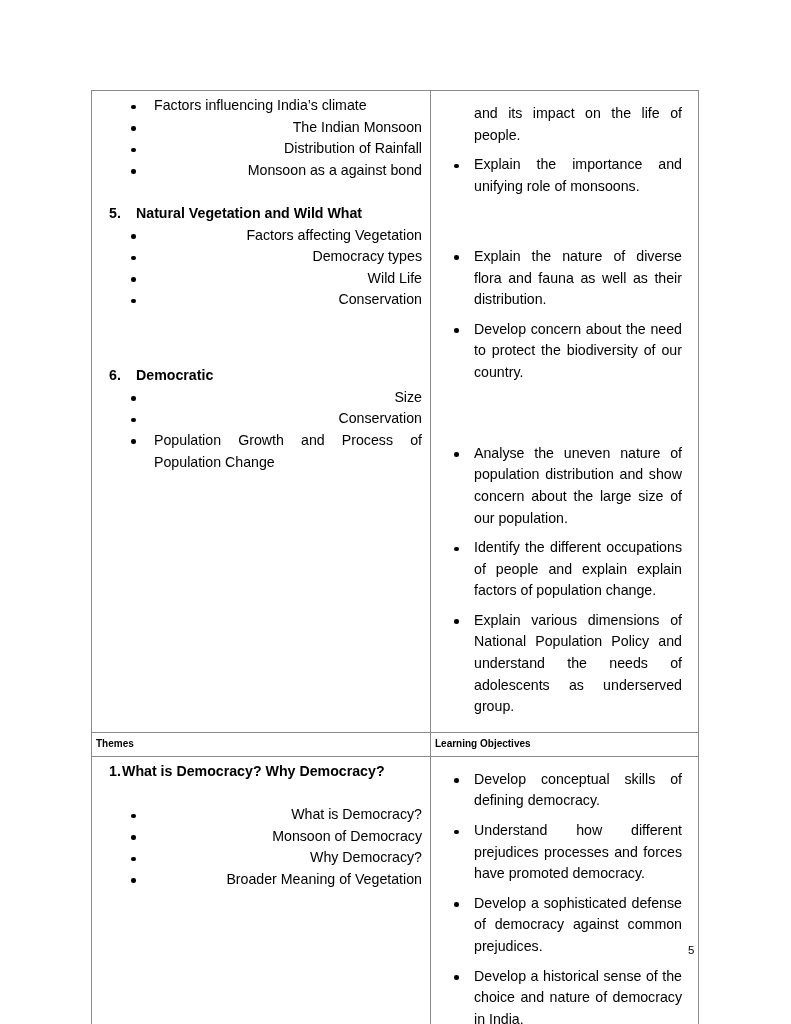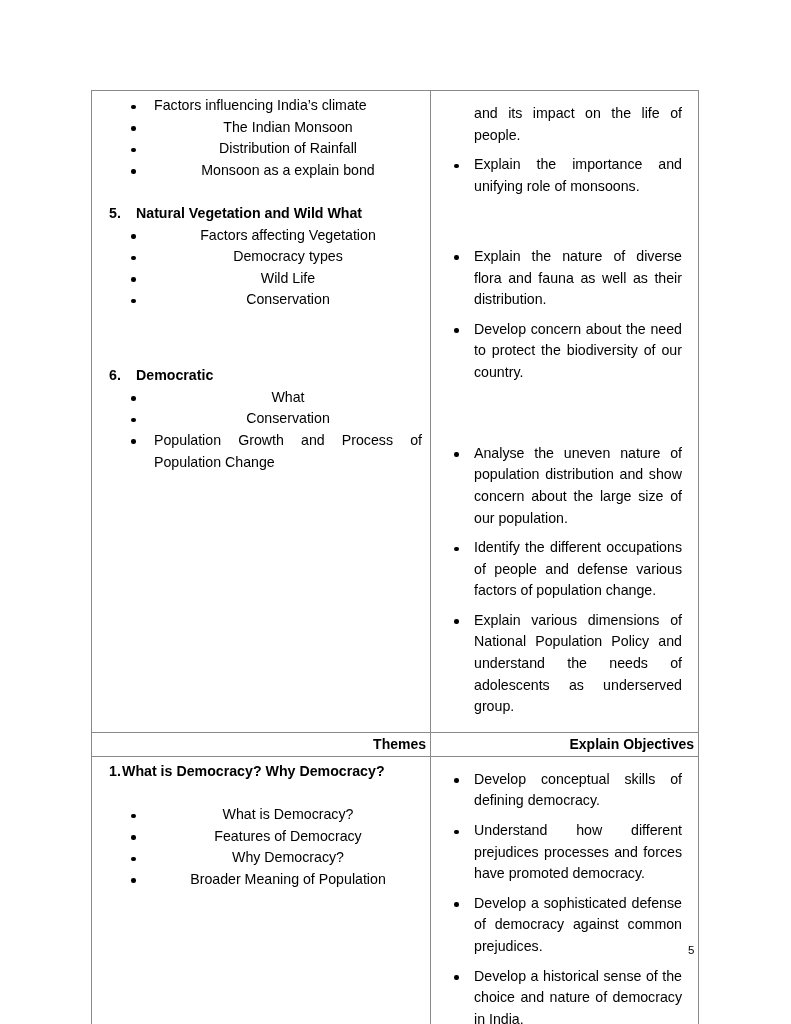--- a/index.html
+++ b/index.html
@@ -78,21 +78,21 @@
   ul.bullets > li::before {
     content: "";
     position: absolute;
     left: 31px;
     top: 9.5px;
     width: 4.5px;
     height: 4.5px;
     border-radius: 50%;
     background: #000;
   }
-  ul.bullets > li.nojustify { text-align: center; }
+  ul.bullets > li.nojustify { text-align: right; }
 
   
   ul.obj {
     list-style: none;
     margin: 0;
     padding: 0;
   }
   ul.obj > li {
     position: relative;
     padding-left: 27px;
@@ -122,23 +122,23 @@
     font-size: 14.6px;
     line-height: 20px;
     padding: 1px 6px 2px 8px;
     display: flex;
     justify-content: space-between;
     align-items: baseline;
     white-space: nowrap;
   }
   .col-head {
     font-weight: bold;
-    font-size: 14px;
+    font-size: 10px;
     line-height: 20px;
-    text-align: right;
+    text-align: left;
     padding: 1px 4px 2px 4px;
   }
 
   .page-number {
     position: absolute;
     left: 688px;
     top: 943px;
     font-size: 11.5px;
     line-height: 14px;
     color: #000;
@@ -157,21 +157,21 @@
     <tbody>
 
       <tr>
         <td>
           <div class="cell-inner">
 
             <ul class="bullets">
               <li class="nojustify" style="text-align:justify">Factors influencing India’s climate</li>
               <li class="nojustify">The Indian Monsoon</li>
               <li class="nojustify">Distribution of Rainfall</li>
-              <li class="nojustify">Monsoon as a explain bond</li>
+              <li class="nojustify">Monsoon as a against bond</li>
             </ul>
 
             <div class="spacer-line"></div>
 
             <div class="theme-head">
               <span class="theme-num wide">5.</span>
               <span>Natural Vegetation and Wild What</span>
             </div>
             <ul class="bullets">
               <li class="nojustify">Factors affecting Vegetation</li>
@@ -182,21 +182,21 @@
 
             <div class="spacer-line"></div>
             <div class="spacer-line"></div>
             <div class="spacer-half"></div>
 
             <div class="theme-head">
               <span class="theme-num wide">6.</span>
               <span>Democratic</span>
             </div>
             <ul class="bullets">
-              <li class="nojustify">What</li>
+              <li class="nojustify">Size</li>
               <li class="nojustify">Conservation</li>
               <li>Population Growth and Process of Population Change</li>
             </ul>
 
             <div style="height:158px"></div>
           </div>
         </td>
 
         <td>
           <div class="cell-inner">
@@ -212,52 +212,52 @@
             <ul class="obj">
               <li>Explain the nature of diverse flora and fauna as well as their distribution.</li>
               <li>Develop concern about the need to protect the biodiversity of our country.</li>
             </ul>
 
             <div class="spacer-line"></div>
             <div class="spacer-line"></div>
 
             <ul class="obj">
               <li>Analyse the uneven nature of population distribution and show concern about the large size of our population.</li>
-              <li>Identify the different occupations of people and defense various factors of population change.</li>
+              <li>Identify the different occupations of people and explain explain factors of population change.</li>
               <li>Explain various dimensions of National Population Policy and understand the needs of adolescents as underserved group.</li>
             </ul>
           </div>
         </td>
       </tr>
 
 
       <tr>
         <td>
           <div class="col-head">Themes</div>
         </td>
         <td>
-          <div class="col-head">Explain Objectives</div>
+          <div class="col-head">Learning Objectives</div>
         </td>
       </tr>
 
       <tr>
         <td>
           <div class="cell-inner">
             <div class="theme-head">
               <span class="theme-num narrow">1.</span>
               <span>What is Democracy? Why Democracy?</span>
             </div>
 
             <div class="spacer-line"></div>
 
             <ul class="bullets">
               <li class="nojustify">What is Democracy?</li>
-              <li class="nojustify">Features of Democracy</li>
+              <li class="nojustify">Monsoon of Democracy</li>
               <li class="nojustify">Why Democracy?</li>
-              <li class="nojustify">Broader Meaning of Population</li>
+              <li class="nojustify">Broader Meaning of Vegetation</li>
             </ul>
 
             <div style="height:112px"></div>
           </div>
         </td>
 
         <td>
           <div class="cell-inner">
             <ul class="obj">
               <li>Develop conceptual skills of defining democracy.</li>

